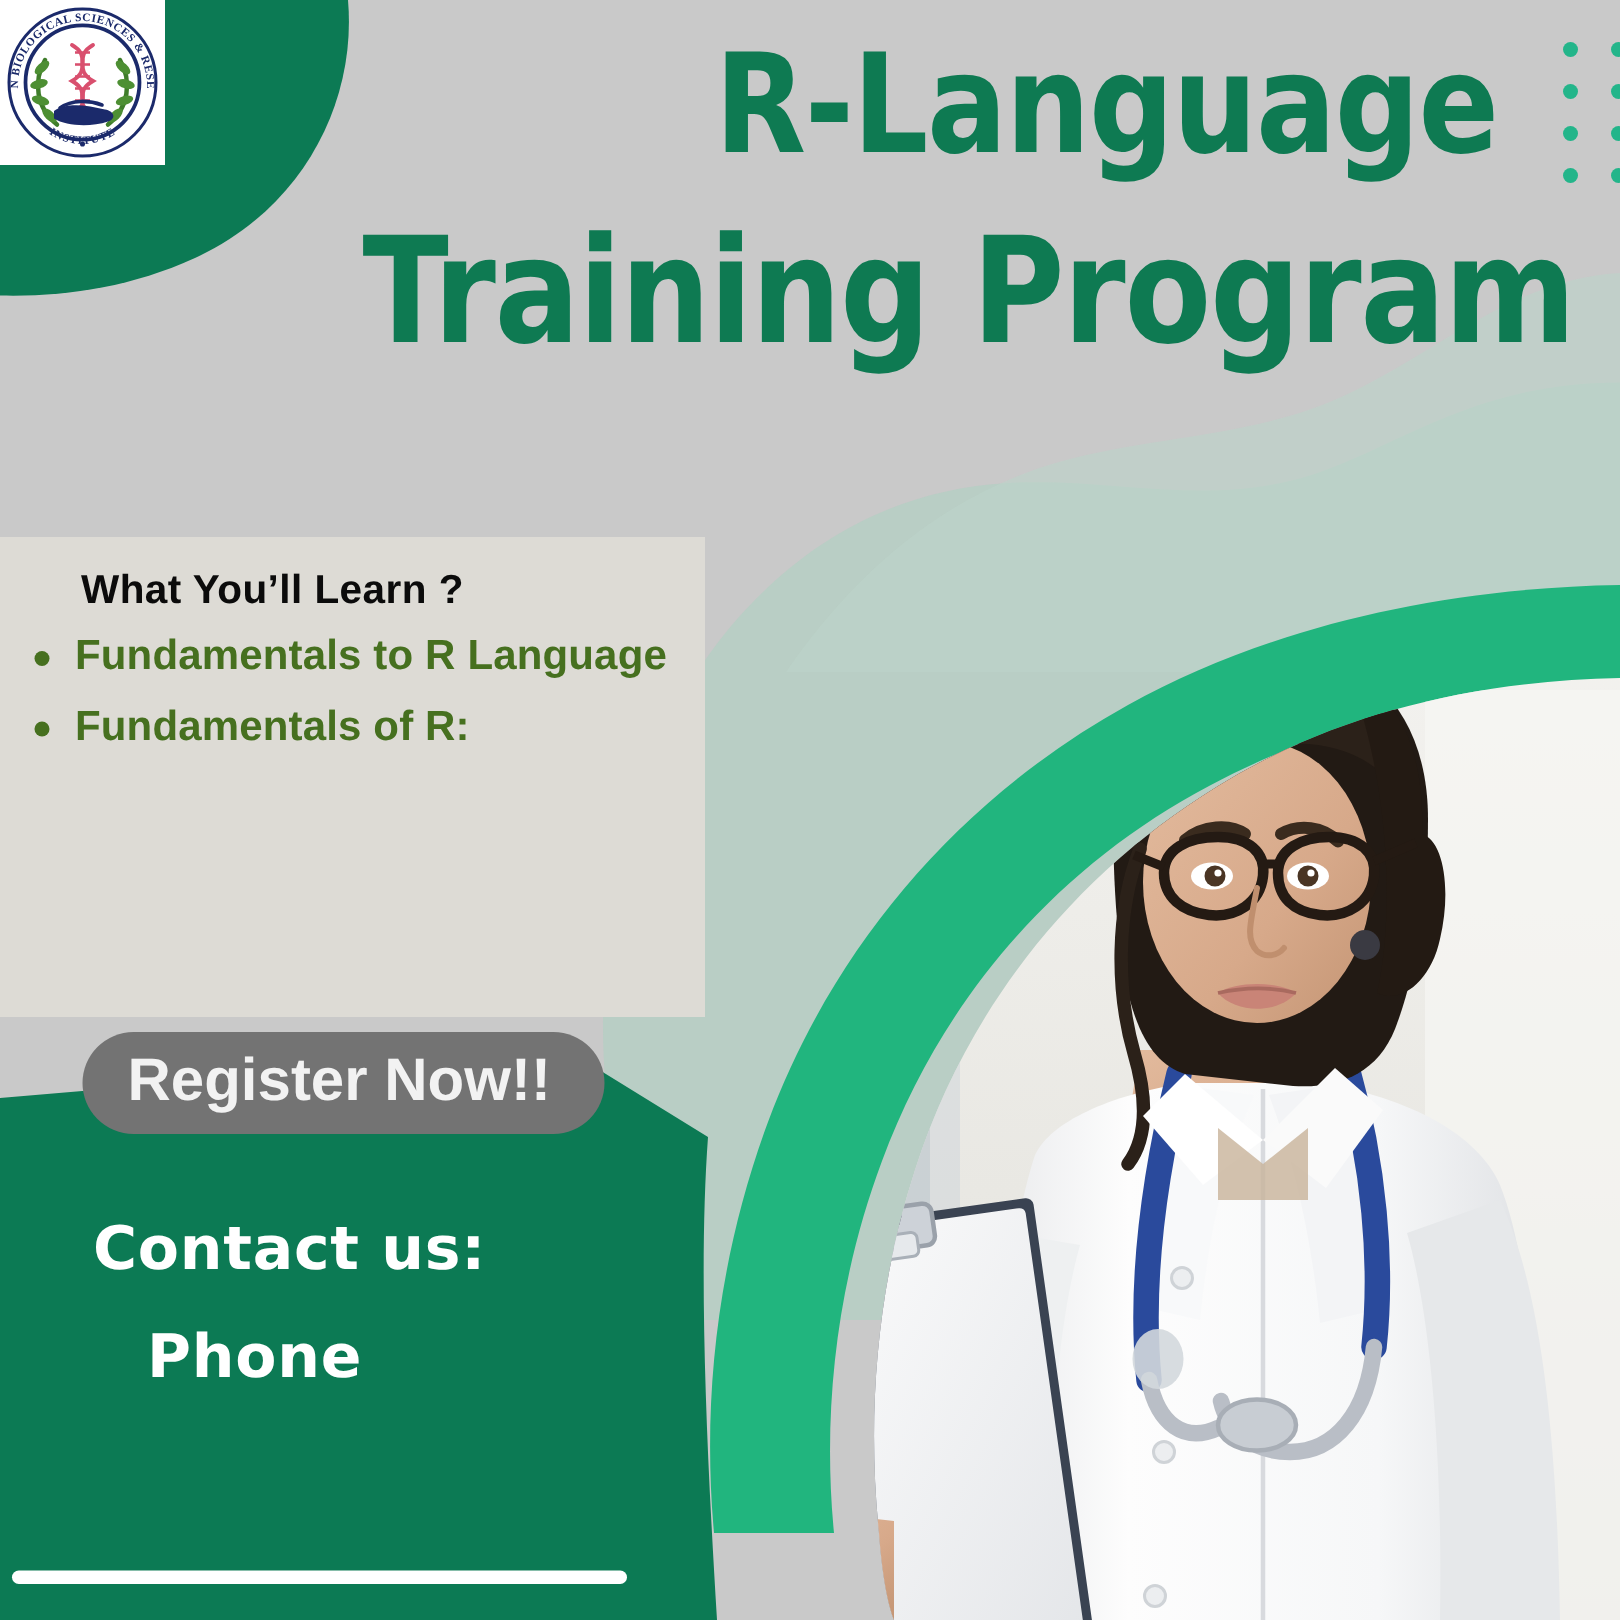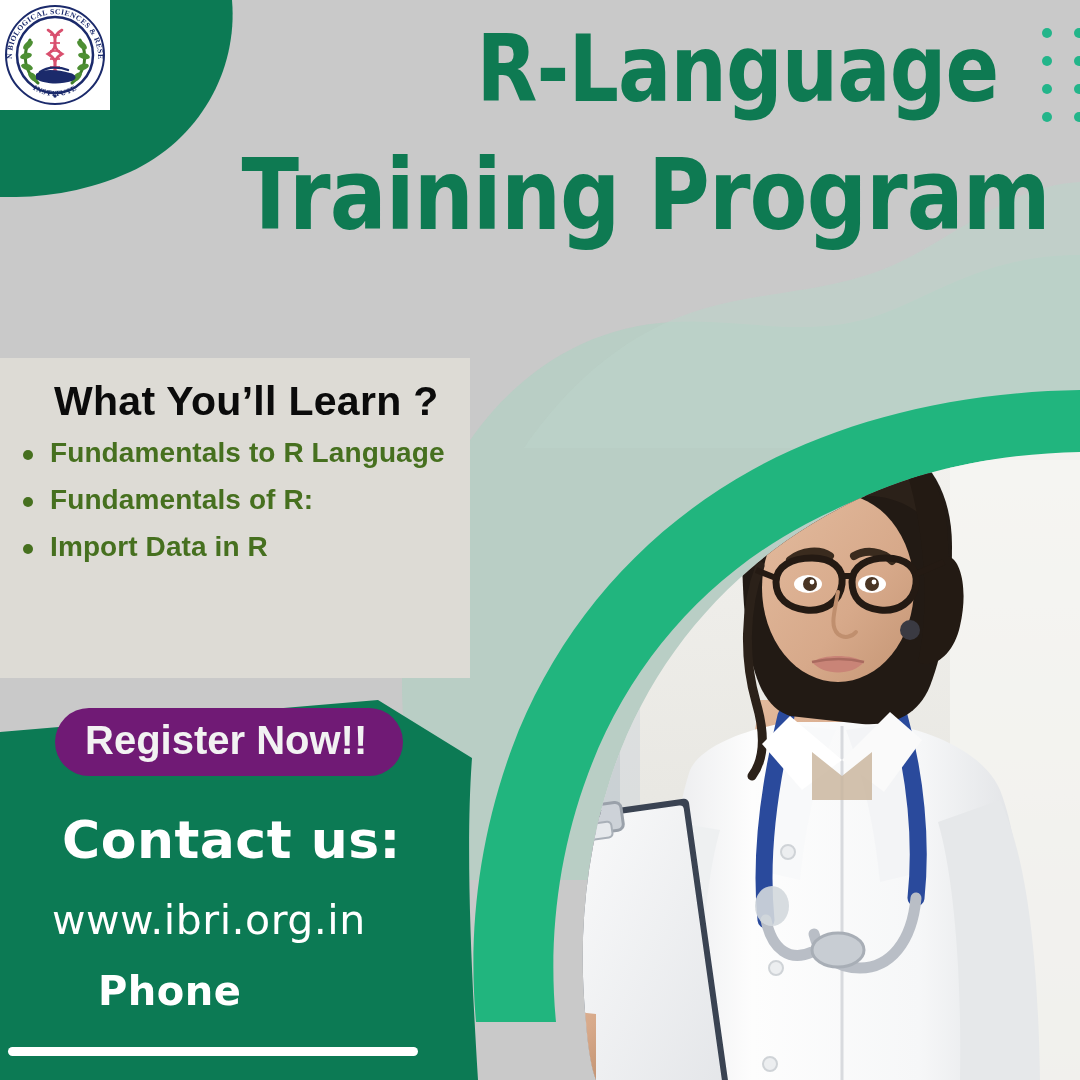--- a/index.html
+++ b/index.html
@@ -47,21 +47,21 @@
   }
   #title-line-2{font-size:98px;margin-top:10px;}
 
   
   #learn-panel{
     position:absolute;left:0;top:358px;width:470px;height:320px;
     background:#dddbd5;z-index:7;
   }
   #learn-heading{
     margin:0;padding:20px 12px 4px 54px;
-    font-size:41px;font-weight:bold;color:#0b0b0b;
+    font-size:27px;font-weight:bold;color:#0b0b0b;
     font-family:"Liberation Sans",sans-serif;
     letter-spacing:0.3px;
   }
   #learn-list{
     list-style:none;margin:0;padding:8px 0 0 14px;
   }
   #learn-list li{
     position:relative;
     padding-left:36px;
     margin-bottom:15px;
@@ -69,37 +69,37 @@
     font-family:"Liberation Sans",sans-serif;
     letter-spacing:0.1px;
   }
   #learn-list li .bullet{
     position:absolute;left:9px;top:13px;
     width:10px;height:10px;border-radius:50%;background:#46701f;
   }
 
   
   #register-button{
-    position:absolute;left:55px;top:708px;
+    position:absolute;left:55px;top:688px;
     padding:12px 36px 16px 30px;
-    background:#701a75;border-radius:44px;
+    background:#737373;border-radius:44px;
     z-index:8;border:none;cursor:pointer;
   }
   #register-label{
     color:#f2f2f2;font-size:40px;font-weight:bold;
     font-family:"Liberation Sans",sans-serif;
     white-space:nowrap;display:block;line-height:1;
   }
 
   
   #contact-block{position:absolute;left:0;top:810px;width:470px;z-index:8;}
   #contact-heading{
     margin:0 0 26px 62px;color:#ffffff;
     font-family:"DejaVu Sans",sans-serif;
-    font-weight:bold;font-size:52px;letter-spacing:0.5px;
+    font-weight:bold;font-size:40px;letter-spacing:0.5px;
   }
   #contact-website{
     margin:0 0 24px 52px;color:#ffffff;
     font-family:"DejaVu Sans",sans-serif;
     font-weight:normal;font-size:41px;letter-spacing:0.5px;
   }
   #contact-phone-label{
     margin:0 0 16px 98px;color:#ffffff;
     font-family:"DejaVu Sans",sans-serif;
     font-weight:bold;font-size:40px;letter-spacing:0.5px;
@@ -346,35 +346,30 @@
     <h2 id="learn-heading">What You’ll Learn ?</h2>
     <ul id="learn-list">
       <li>
         <span class="bullet"></span>
         <span>Fundamentals to R Language</span>
       </li>
       <li>
         <span class="bullet"></span>
         <span>Fundamentals of R:</span>
       </li>
-      <li>
-        <span class="bullet"></span>
-        <span>Import Data in R</span>
-      </li>
     </ul>
   </div>
 
   <svg class="layer" viewBox="0 0 1080 1080" preserveAspectRatio="none" style="z-index:5;">
     <path d="M 0 732 L 378 700 L 472 758 C 466 840, 470 950, 478 1080 L 0 1080 Z" fill="#0c7a54"></path>
   </svg>
 
   <div id="register-button">
     <span id="register-label">Register Now!!</span>
   </div>
 
   <div id="contact-block">
     <div id="contact-heading">Contact us:</div>
-    <div id="contact-website">www.ibri.org.in</div>
     <div id="contact-phone-label">Phone</div>
   </div>
   <div id="contact-rule"></div>
 
 </div>
 
 </body></html>

